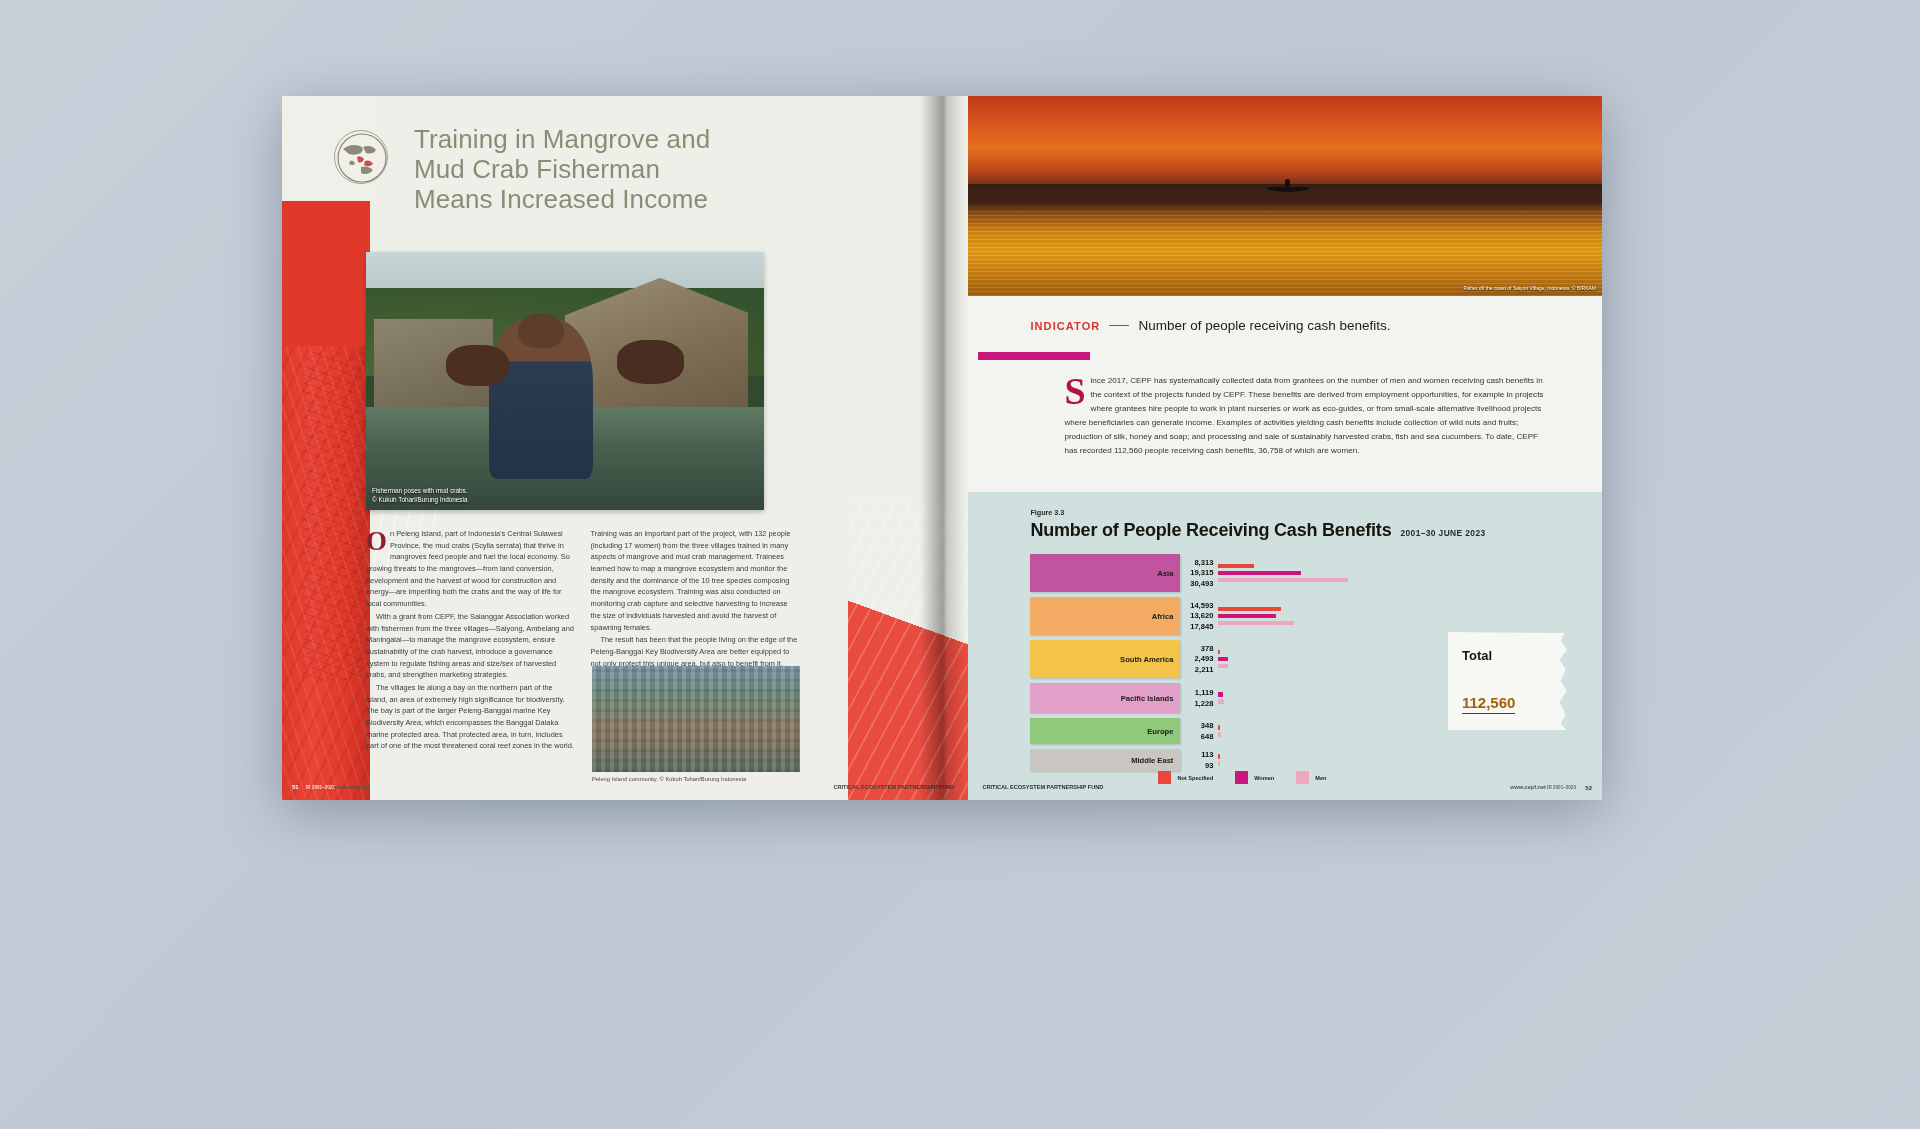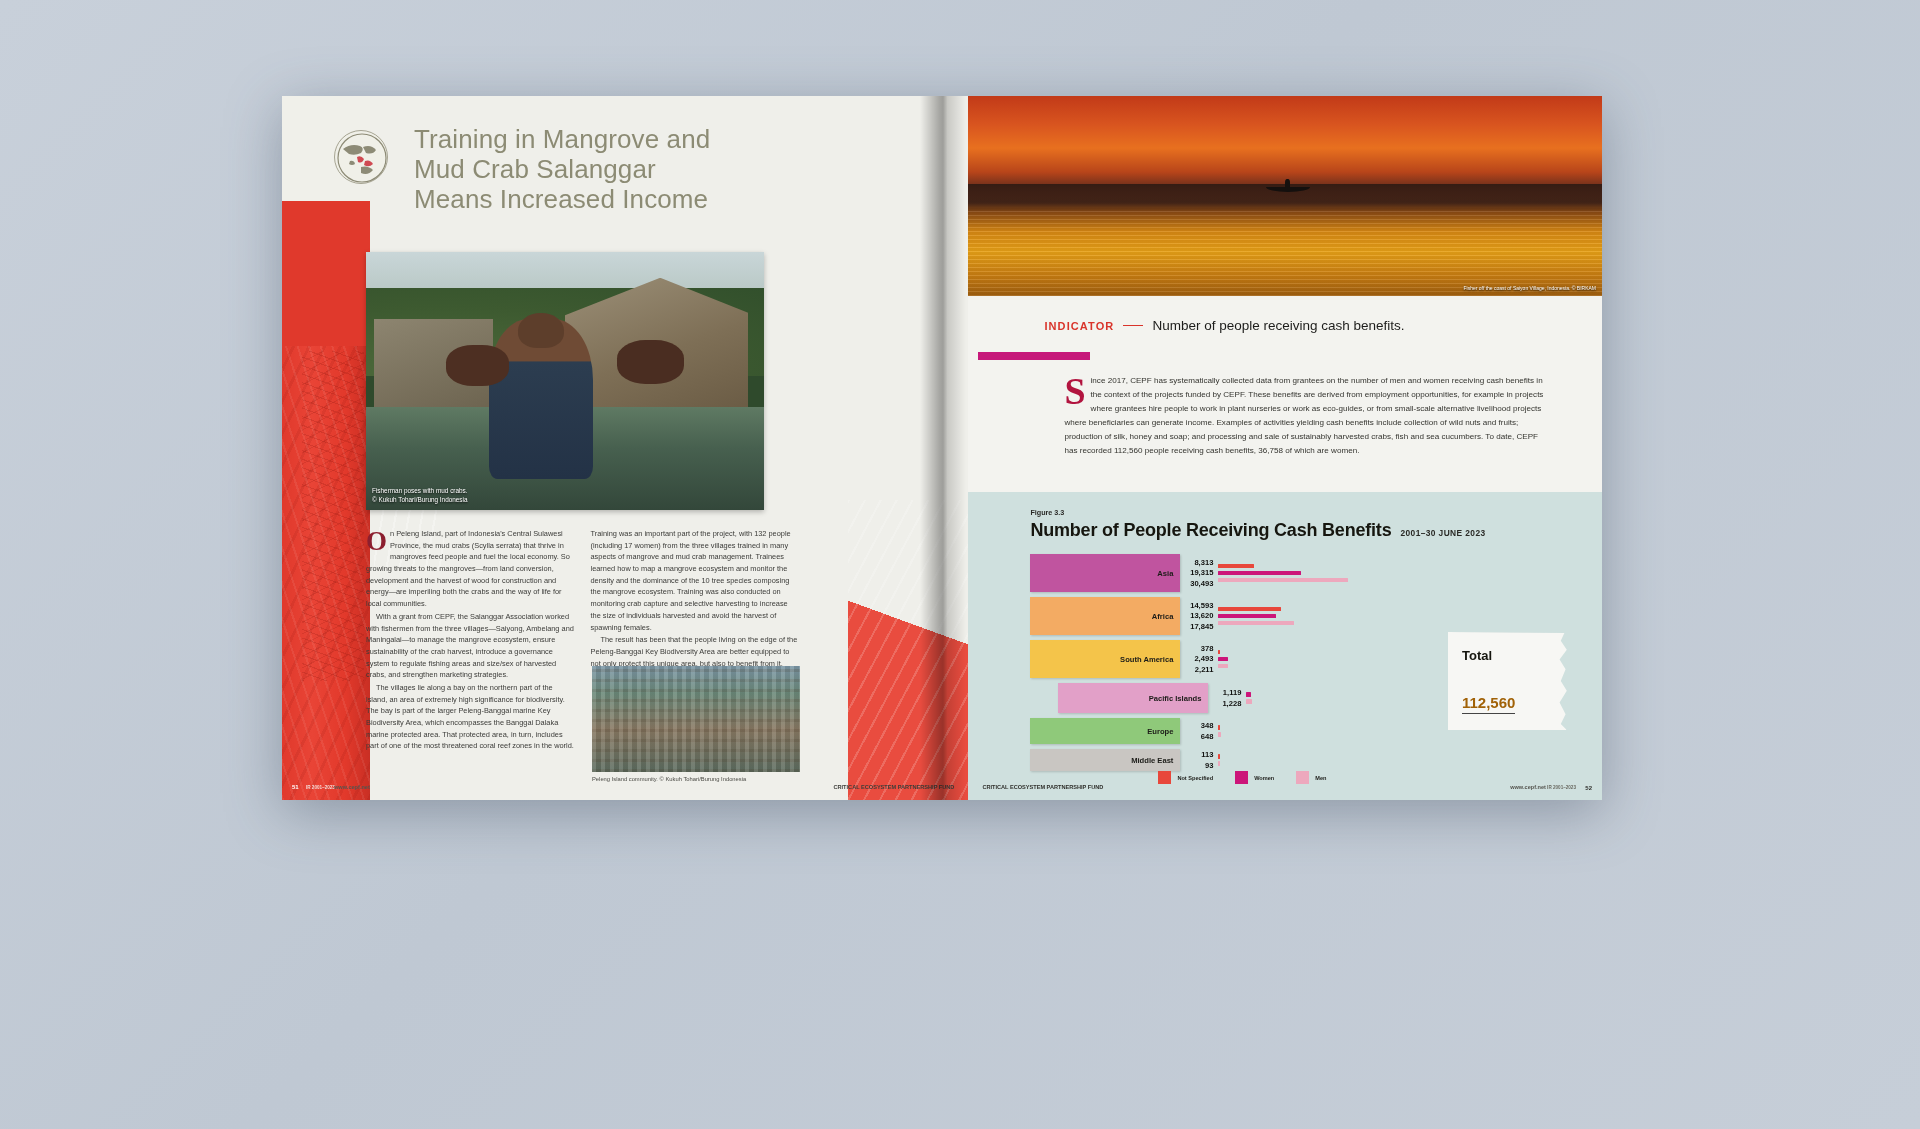--- a/index.html
+++ b/index.html
@@ -120,21 +120,21 @@
   .boat { position:absolute; left:47%; top:42%; width:44px; height:12px; }
   .boat .hull{ position:absolute; left:0; bottom:0; width:100%; height:5px;
     background:#14100e; border-radius:0 0 50% 50%/0 0 100% 100%; }
   .boat .fig { position:absolute; left:42%; bottom:4px; width:5px; height:9px;
     background:#14100e; border-radius:40% 40% 10% 10%; }
   .hero-cap { position:absolute; right:6px; bottom:5px; font-size:5px; color:#fff;
     text-shadow:0 1px 2px rgba(0,0,0,.9); }
 
   .r-content{ position:absolute; left:0; top:200px; width:100%; bottom:0; background:#f3f3ef;}
 
-  .ind-row{ position:absolute; left:62px; top:22px; display:flex; align-items:baseline; gap:9px;margin-left:14px;}
+  .ind-row{ position:absolute; left:62px; top:22px; display:flex; align-items:baseline; gap:9px;}
   .ind-label{ font-size:11px; font-weight:700; color:#d9342b; letter-spacing:1.1px;}
   .ind-dash { width:20px; height:1.8px; background:#d9342b; align-self:center;}
   .ind-text { font-size:13.5px; color:#1d1d1b; }
   .pink-rule{ position:absolute; left:10px; top:56px; width:112px; height:8px; background:#c6187a;}
 
   .lead { position:absolute; left:96px; top:78px; right:52px;
     font-size:8.1px; line-height:1.74; color:#34342f; }
   .lead .dc{ float:left; font-size:38px; line-height:.72; font-weight:700; color:#b2143f;
     margin:4px 5px 0 0; font-family:"Liberation Serif", serif; }
 
@@ -198,21 +198,21 @@
               <path d="M8 18 Q16 12 25 15 Q30 17 26 22 Q20 25 14 23 Z" fill="#8d8b76"></path>
               <path d="M28 16 Q36 13 41 19 Q38 24 31 22 Z" fill="#8d8b76"></path>
               <path d="M22 26 Q26 24 29 28 Q27 33 23 31 Z" fill="#cf4a52"></path>
               <path d="M30 30 Q35 28 38 33 Q34 37 29 34 Z" fill="#cf4a52"></path>
               <path d="M26 36 Q33 34 38 39 Q33 45 26 42 Z" fill="#8d8b76"></path>
               <path d="M15 30 Q19 29 20 33 Q17 35 14 33 Z" fill="#8d8b76"></path>
             </svg>
           </div>
           <div class="htitle">
             <div>Training in Mangrove and</div>
-            <div>Mud Crab Salanggar</div>
+            <div>Mud Crab Fisherman</div>
             <div>Means Increased Income</div>
           </div>
         </div>
 
         <div class="photo-main">
           <div class="sky"></div>
           <div class="hill"></div>
           <div class="hut2"></div>
           <div class="hut"></div>
           <div class="water"></div>
@@ -311,21 +311,21 @@
                   <span>378</span>
                   <span>2,493</span>
                   <span>2,211</span>
                 </div>
                 <div class="bars">
                   <div class="bar" style="background: rgb(232, 71, 59); width: 1.61152px;"></div>
                   <div class="bar" style="background: rgb(204, 21, 121); width: 9.56252px;"></div>
                   <div class="bar" style="background: rgb(237, 168, 189); width: 9.4261px;"></div>
                 </div>
               </div>
-              <div class="row" style="height: 30px; margin-left: 28px;">
+              <div class="row" style="height: 30px;">
                 <div class="region-box" style="width: 150px; height: 100%; background: rgb(226, 160, 200);">Pacific Islands</div>
                 <div class="vals">
                   <span>1,119</span>
                   <span>1,228</span>
                 </div>
                 <div class="bars">
                   <div class="bar" style="background: rgb(204, 21, 121); width: 4.7706px;"></div>
                   <div class="bar" style="background: rgb(237, 168, 189); width: 5.2353px;"></div>
                 </div>
               </div>

